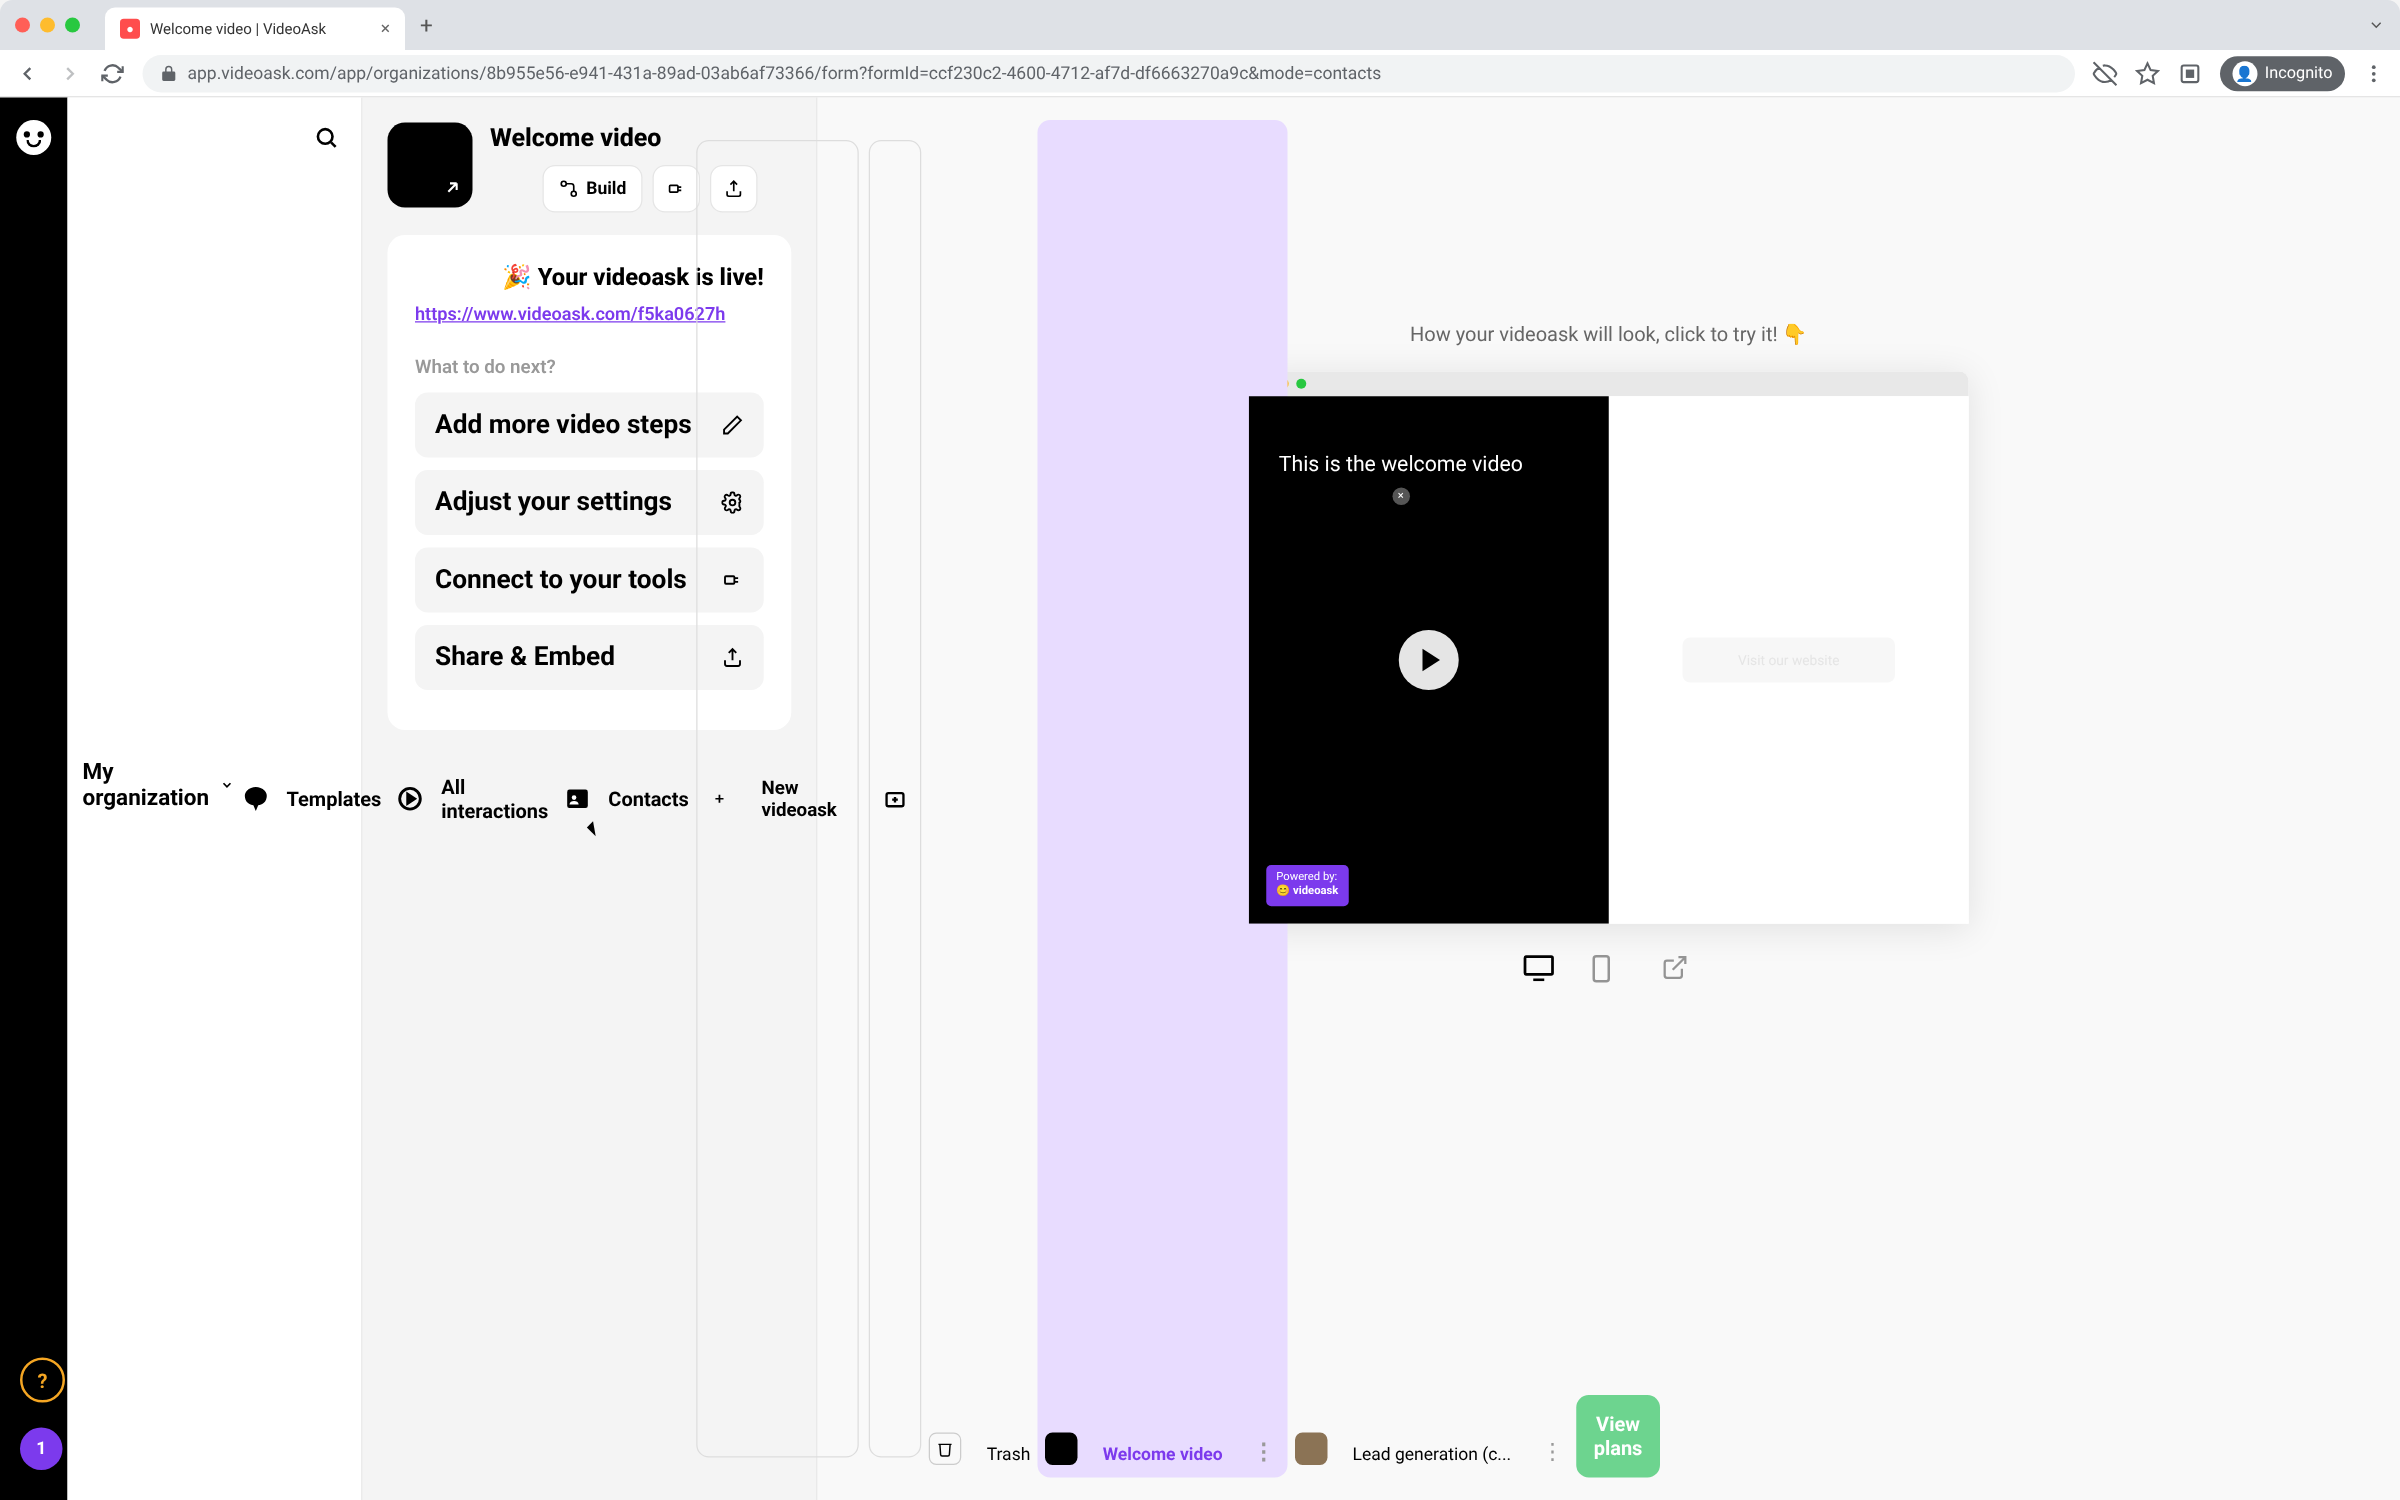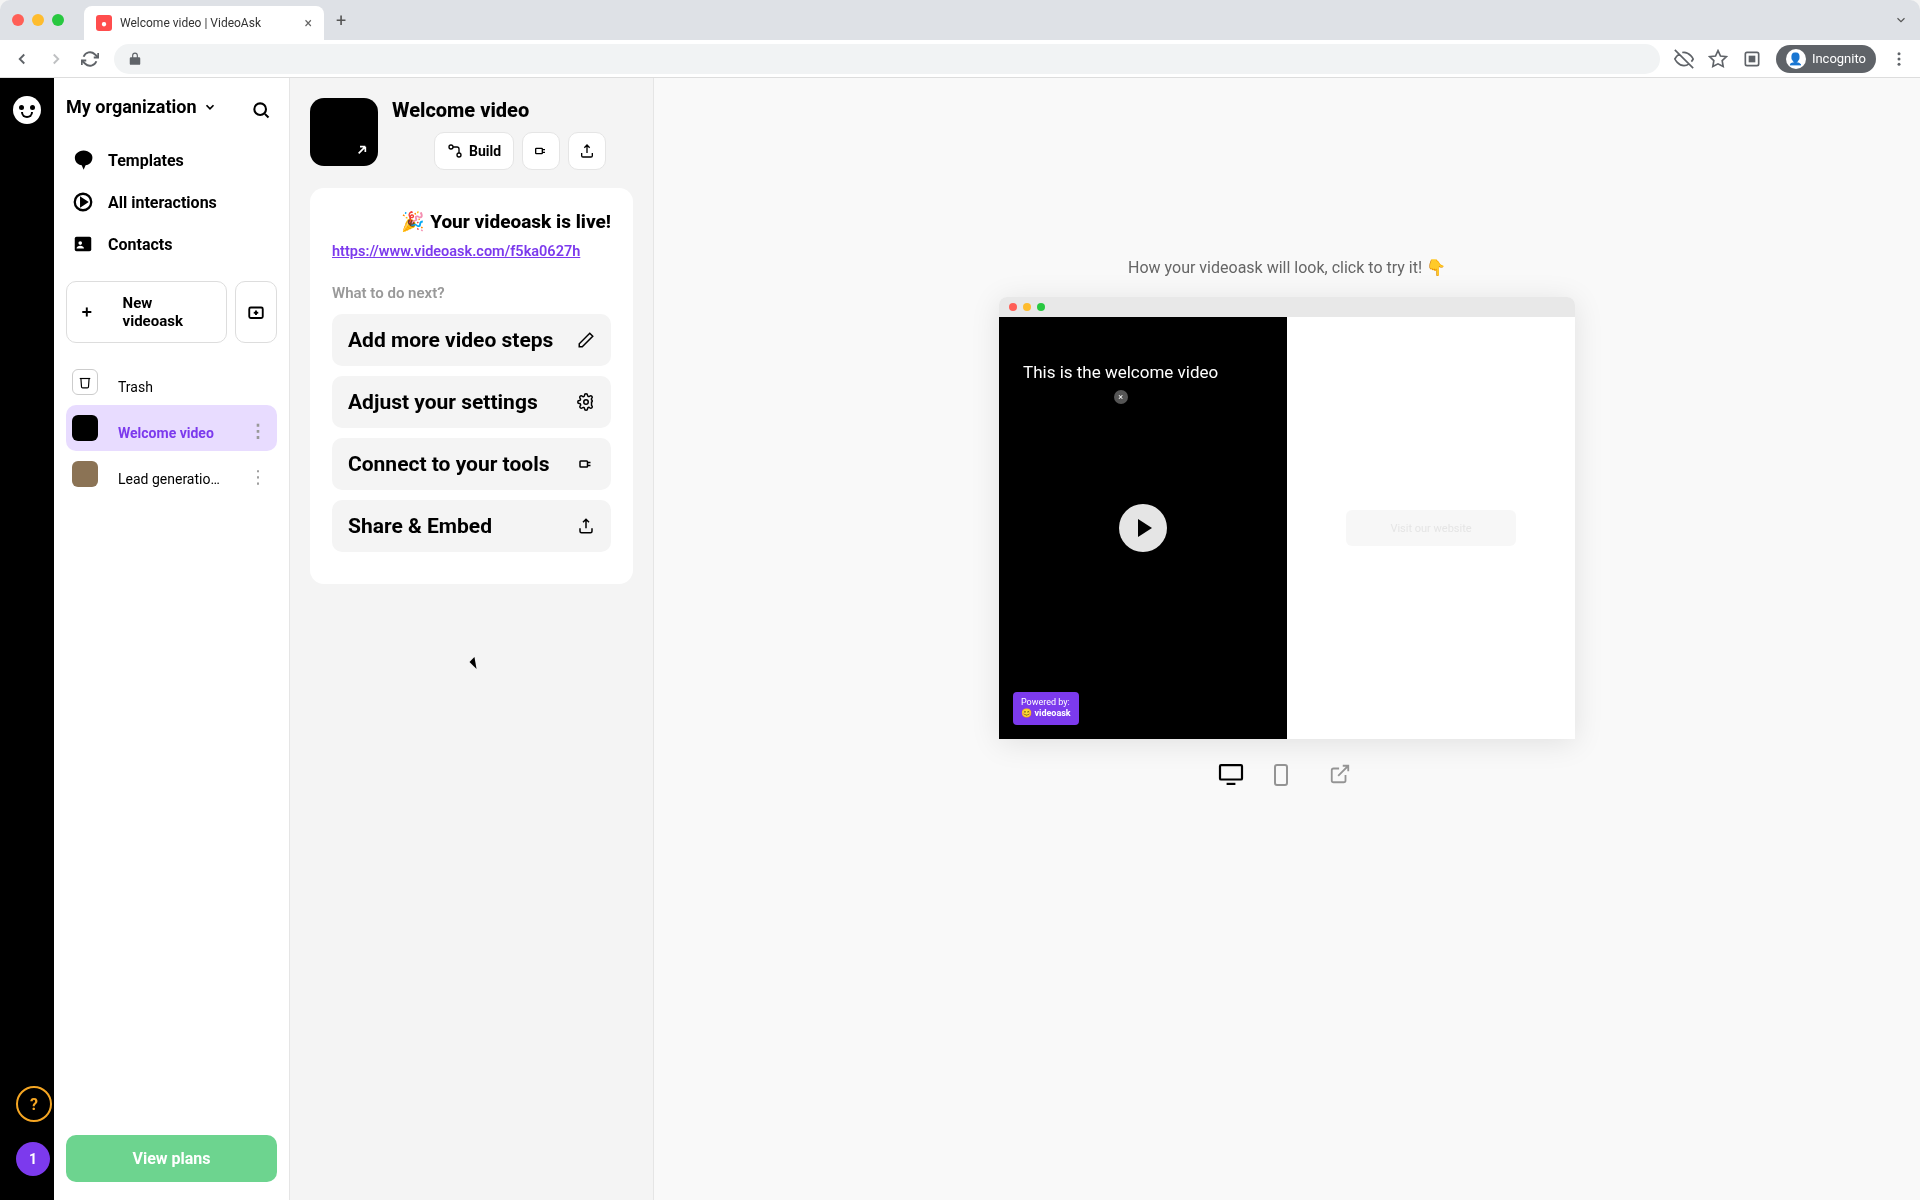--- a/index.html
+++ b/index.html
@@ -27,21 +27,21 @@
 .incog-icon { width:20px;height:20px;background:#fff;border-radius:50%;display:flex;align-items:center;justify-content:center;font-size:12px;color:#5f6368; }
 
 
 .app { display: flex; height: calc(1200px - 78px); }
 .rail { width: 54px; background: #000; display: flex; flex-direction: column; align-items: center; padding-top: 18px; }
 .logo { width: 28px; height: 28px; background: #fff; border-radius: 50%; position: relative; }
 .logo::before, .logo::after { content:''; position:absolute; width:5px;height:5px;background:#000;border-radius:50%; top:9px; }
 .logo::before { left:6px; } .logo::after { right:6px; }
 .logo-mouth { position:absolute; bottom:6px; left:8px; width:12px; height:6px; border:2px solid #000; border-top:none; border-radius:0 0 12px 12px; }
 
-.sidebar { width: 236px; background: #fff; border-right: 1px solid #e5e5e5; padding: 18px 12px; display: flex; flex-direction: column; position: relative; }
+.sidebar { width: 236px; background: #fff; border-right: 1px solid #e5e5e5; padding: 18px 12px; display: flex; flex-direction: row; position: relative; }
 .org { display: flex; align-items: center; gap: 6px; font-size: 18px; font-weight: 700; margin-bottom: 22px; }
 .search-icon { position: absolute; right: 18px; top: 22px; cursor: pointer; }
 
 .nav-item { display: flex; align-items: center; gap: 14px; padding: 10px 6px; font-size: 16px; font-weight: 700; cursor: pointer; border-radius: 8px; }
 .nav-icon { width: 22px; height: 22px; display:flex;align-items:center;justify-content:center; }
 
 .new-va-row { display: flex; gap: 8px; margin: 16px 0; }
 .new-va { flex: 1; border: 1px solid #ddd; border-radius: 10px; padding: 12px; display: flex; align-items: center; gap: 28px; font-weight: 700; cursor: pointer; font-size: 15px; }
 .upload-btn { width: 42px; border: 1px solid #ddd; border-radius: 10px; display: flex; align-items: center; justify-content: center; cursor: pointer; }
 
@@ -129,20 +129,21 @@
   <span class="nav-btn">
       <svg width="18" height="18" viewBox="0 0 24 24" fill="none" stroke="#5f6368" stroke-width="2.5">
         <path d="M23 4v6h-6M1 20v-6h6"></path>
         <path d="M3.51 9a9 9 0 0114.85-3.36L23 10M1 14l4.64 4.36A9 9 0 0020.49 15"></path>
       </svg>
     </span>
   <div class="url-field">
     <svg width="14" height="14" viewBox="0 0 24 24" fill="#5f6368">
         <path d="M12 1a5 5 0 00-5 5v3H5a2 2 0 00-2 2v9a2 2 0 002 2h14a2 2 0 002-2v-9a2 2 0 00-2-2h-2V6a5 5 0 00-5-5zm-3 5a3 3 0 016 0v3H9V6z"></path>
       </svg>
+    <span class="url-text">app.videoask.com/app/organizations/8b955e56-e941-431a-89ad-03ab6af73366/form?formId=ccf230c2-4600-4712-af7d-df6663270a9c&amp;mode=contacts</span>
   </div>
   <div class="right-icons">
     <span>
         <svg width="20" height="20" viewBox="0 0 24 24" fill="none" stroke="#5f6368" stroke-width="2">
           <path d="M17.94 17.94A10 10 0 0112 20C5 20 1 12 1 12a18 18 0 015.06-5.94M9.9 4.24A9 9 0 0112 4c7 0 11 8 11 8a18 18 0 01-2.16 3.19M1 1l22 22"></path>
         </svg>
       </span>
     <span>
         <svg width="20" height="20" viewBox="0 0 24 24" fill="none" stroke="#5f6368" stroke-width="2">
           <polygon points="12 2 15 8.5 22 9.3 17 14 18.2 21 12 17.8 5.8 21 7 14 2 9.3 9 8.5 12 2"></polygon>

